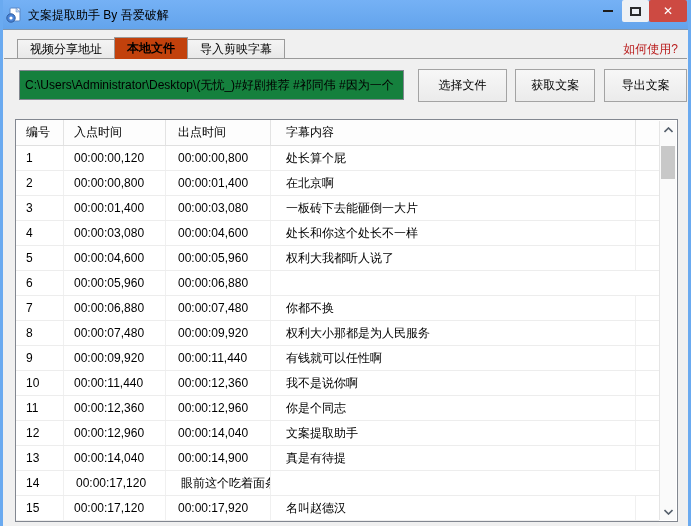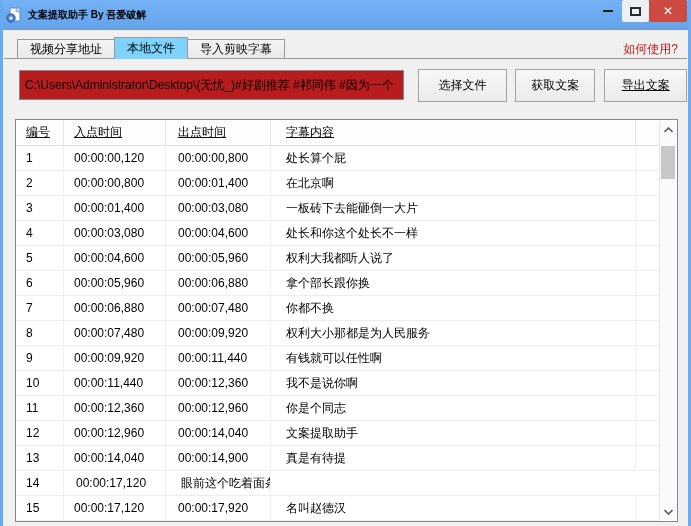--- a/index.html
+++ b/index.html
@@ -7,54 +7,54 @@
   body { font-family:"Liberation Sans","DejaVu Sans",sans-serif; font-size:12px; color:#111; background:#f0f0f0; }
 
   .window { position:relative; width:691px; height:526px; background:#f0f0f0;
             border-left:3px solid #6aaaf0; border-right:3px solid #6aaaf0; overflow:hidden; }
 
   
   .titlebar { position:absolute; top:0; left:-3px; width:691px; height:30px;
               background:linear-gradient(#75b1f5,#63a4ec); border-bottom:1px solid #8296ab;
               display:flex; align-items:center; }
   .app-icon { width:16px; height:16px; margin:0 6px 0 6px; flex:0 0 auto; }
-  .win-title { font-weight:bold; font-size:10px; color:#000; line-height:30px; }
+  .win-title { font-weight:normal; font-size:12px; color:#000; line-height:30px; }
   .controls { position:absolute; top:0; right:4px; height:22px; display:flex; }
   .cbtn { height:22px; display:flex; align-items:center; justify-content:center; cursor:default; }
   .btn-min { width:28px; background:transparent; }
   .min-glyph { width:10px; height:2px; background:#1d1d1d; display:block; }
   .btn-max { width:27px; background:#eef1f4; border-radius:2px; }
   .max-glyph { width:11px; height:9px; border:2px solid #2b2b2b; background:transparent; display:block; }
   .btn-close { width:38px; background:#cd4a42; border-radius:2px; }
   .close-glyph { color:#fff; font-weight:bold; font-size:12px; line-height:22px; }
 
   
   .tabrow { position:absolute; top:37px; left:14px; right:6px; height:22px; display:flex; align-items:flex-end; }
   .tab { height:20px; line-height:19px; padding:0 12px; background:linear-gradient(#f4f4f4,#e8e8e8);
          border:1px solid #9a9a9a; border-bottom:none; margin-right:-1px; color:#000; position:relative; z-index:1; }
-  .tab.active { height:22px; line-height:21px; background:#7dd3fc; z-index:3; }
+  .tab.active { height:22px; line-height:21px; background:#c2410c; z-index:3;font-weight:bold; }
   .help { margin-left:auto; padding-right:4px; color:#b91c1c; line-height:20px; cursor:pointer; }
   .tabpage { position:absolute; top:58px; left:1px; right:1px; bottom:0; border-top:1px solid #9a9a9a; background:#f0f0f0; z-index:2; }
 
   
   .file-row { display:flex; align-items:center; margin:9px 0 0 15px; height:34px; }
-  .path-input { width:392px; height:30px; border:1px solid #828790; background:#b91c1c; padding:0 5px;
+  .path-input { width:392px; height:30px; border:1px solid #828790; background:#15803d; padding:0 5px;
                 font-family:"Liberation Sans","DejaVu Sans",sans-serif; font-size:12px; color:#000; }
   .win-btn { height:33px; border:1px solid #a3a3a3; background:linear-gradient(#f7f7f7,#ebebeb);
              font-family:"Liberation Sans","DejaVu Sans",sans-serif; font-size:12px; color:#000; cursor:pointer; }
   .btn-select { width:90px; margin-left:14px; }
   .btn-get   { width:82px; margin-left:8px; }
-  .btn-export{ width:84px; margin-left:9px;text-decoration:underline; }
+  .btn-export{ width:84px; margin-left:9px; }
 
   
   .table { position:absolute; top:60px; left:11px; width:663px; height:403px;
            background:#fff; border:1px solid #828790; }
   .thead, .tr { display:grid; grid-template-columns:48px 102px 105px 365px 1fr;
                 width:calc(100% - 18px); }
-  .thead { height:26px; border-bottom:1px solid #e0e0e0; background:#fdfdfd;text-decoration:underline; }
+  .thead { height:26px; border-bottom:1px solid #e0e0e0; background:#fdfdfd; }
   .th { line-height:25px; border-right:1px solid #e3e3e3; color:#000; overflow:hidden; white-space:nowrap; }
   .th:last-child, .td:last-child { border-right:none; }
   .tr { height:25px; border-bottom:1px solid #ededed; }
   .td { line-height:24px; border-right:1px solid #f0f0f0; color:#000; overflow:hidden; white-space:nowrap; }
   .c-no  { padding-left:10px; }
   .c-in  { padding-left:10px; }
   .c-out { padding-left:12px; }
   .c-text{ padding-left:15px; }
 
   
@@ -148,21 +148,20 @@
     <div class="td c-no">5</div>
     <div class="td c-in">00:00:04,600</div>
     <div class="td c-out">00:00:05,960</div>
     <div class="td c-text">权利大我都听人说了</div>
     <div class="td c-fill"></div>
   </div>
           <div class="tr">
     <div class="td c-no">6</div>
     <div class="td c-in">00:00:05,960</div>
     <div class="td c-out">00:00:06,880</div>
-    <div class="td c-text">拿个部长跟你换</div>
     <div class="td c-fill"></div>
   </div>
           <div class="tr">
     <div class="td c-no">7</div>
     <div class="td c-in">00:00:06,880</div>
     <div class="td c-out">00:00:07,480</div>
     <div class="td c-text">你都不换</div>
     <div class="td c-fill"></div>
   </div>
           <div class="tr">

